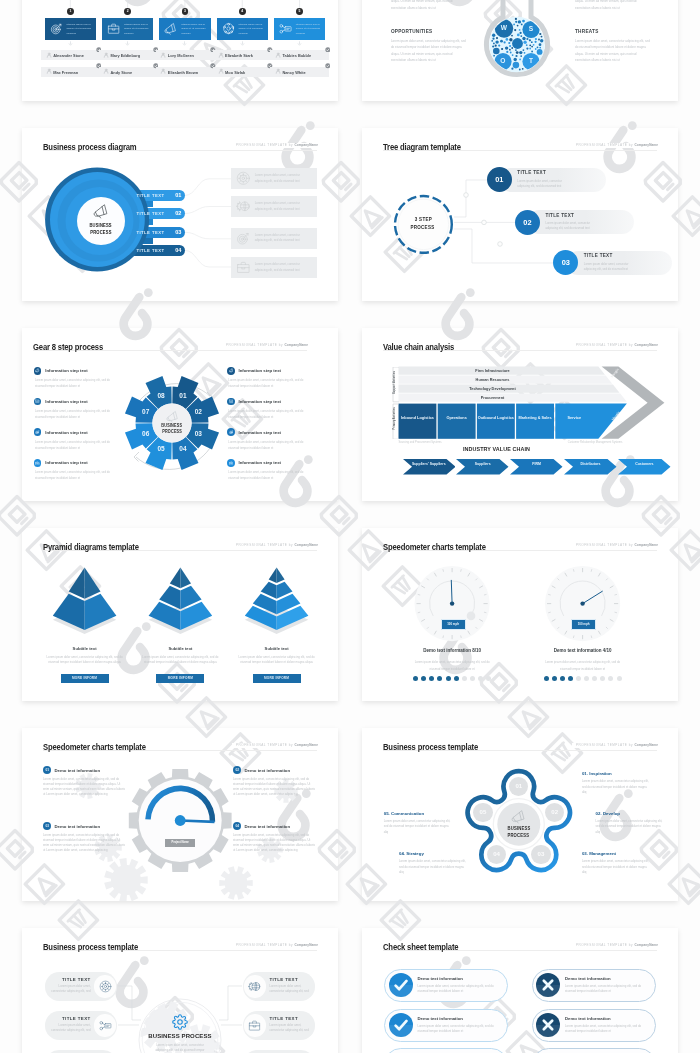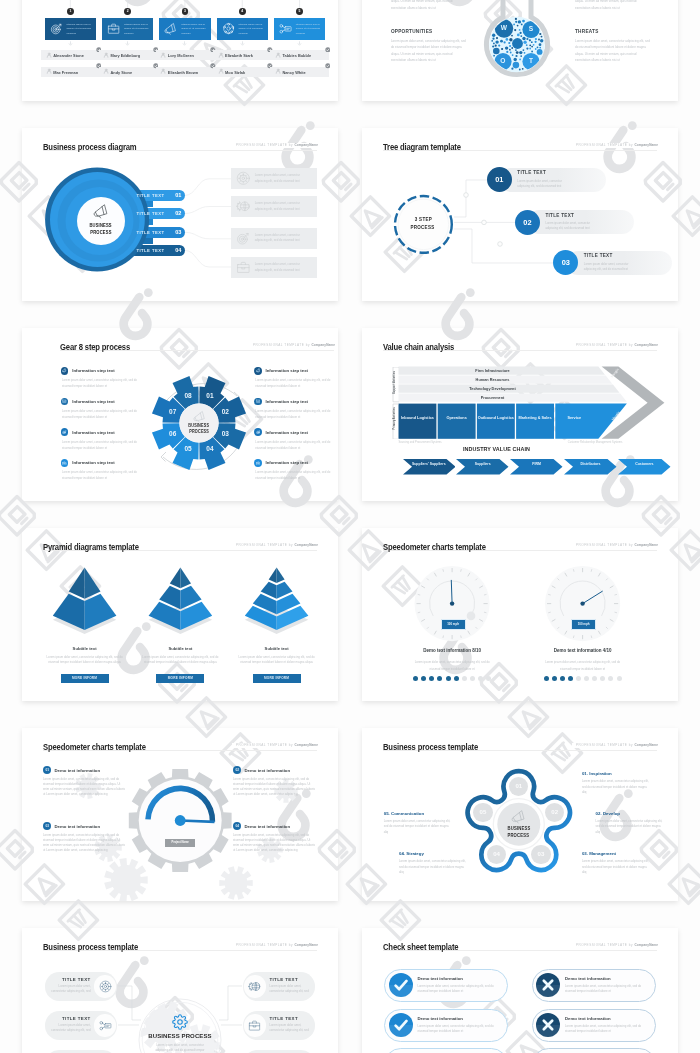--- a/index.html
+++ b/index.html
@@ -690,21 +690,21 @@
         <div style="position:absolute;left:155.3px;top:50.9px;width:56px;font-size:2.85px;line-height:5.0px;color:#c3c6c9;">Lorem ipsum dolor amet, consectur adipiscing elit, sed do eiusmod text</div>
         <div style="position:absolute;left:165.4px;top:82.4px;width:106.3px;height:24px;border-radius:12px;background:linear-gradient(90deg,#eceef0 0%,#eceef0 55%,#f7f8f9 100%);"></div>
         <div style="position:absolute;left:152.9px;top:81.9px;width:25px;height:25px;border-radius:50%;background:#1a74ba;color:#fff;text-align:center;font-size:7.4px;font-weight:700;line-height:25px;"><span>02</span></div>
         <div style="position:absolute;left:183.4px;top:84.9px;font-size:4.6px;font-weight:700;color:#3f4448;letter-spacing:0.3px;">TITLE TEXT</div>
         <div style="position:absolute;left:183.4px;top:93.4px;width:56px;font-size:2.85px;line-height:5.0px;color:#c3c6c9;">Lorem ipsum dolor amet, consectur adipiscing elit, sed do eiusmod text</div>
         <div style="position:absolute;left:203.8px;top:122.9px;width:106.3px;height:24px;border-radius:12px;background:linear-gradient(90deg,#eceef0 0%,#eceef0 55%,#f7f8f9 100%);"></div>
         <div style="position:absolute;left:191.3px;top:122.4px;width:25px;height:25px;border-radius:50%;background:#1f8ddb;color:#fff;text-align:center;font-size:7.4px;font-weight:700;line-height:25px;"><span>03</span></div>
         <div style="position:absolute;left:221.8px;top:125.4px;font-size:4.6px;font-weight:700;color:#3f4448;letter-spacing:0.3px;">TITLE TEXT</div>
         <div style="position:absolute;left:221.8px;top:133.9px;width:56px;font-size:2.85px;line-height:5.0px;color:#c3c6c9;">Lorem ipsum dolor amet, consectur adipiscing elit, sed do eiusmod text</div>
       </div>
-      <div class="slide slide-content" style="left: 39px; top: 328px;">
+      <div class="slide slide-content" style="left: 12px; top: 328px;">
         <div class="s-rule"></div>
   <div class="s-title">Gear 8 step process</div>
   <div class="s-tag"><span>PROFESSIONAL TEMPLATE by </span><b>CompanyName</b></div>
         <svg class="wm" style="left:0;top:0" width="316" height="173">
     <path d="M124 77 A50 50 0 0 1 198 68" fill="none" stroke="#cbcfd2" stroke-width="0.8"></path>
     <path d="M195 64 L200 68.5 L196 73" fill="none" stroke="#cbcfd2" stroke-width="0.8"></path>
     <path d="M198 120 A50 50 0 0 1 124 129" fill="none" stroke="#cbcfd2" stroke-width="0.8"></path>
     <path d="M127 124 L122 129 L126.5 133.5" fill="none" stroke="#cbcfd2" stroke-width="0.8"></path>
     <path d="M160.31 75.40 L160.57 58.50 L165.71 58.95 L169.57 47.96 L186.49 54.97 L181.45 65.47 L185.40 68.79 L173.64 80.92 A19.6 19.6 0 0 0 160.31 75.40 Z" fill="#16588b"></path>
           <path d="M174.08 81.36 L186.21 69.60 L189.53 73.55 L200.03 68.51 L207.04 85.43 L196.05 89.29 L196.50 94.43 L179.60 94.69 A19.6 19.6 0 0 0 174.08 81.36 Z" fill="#17619a"></path>

